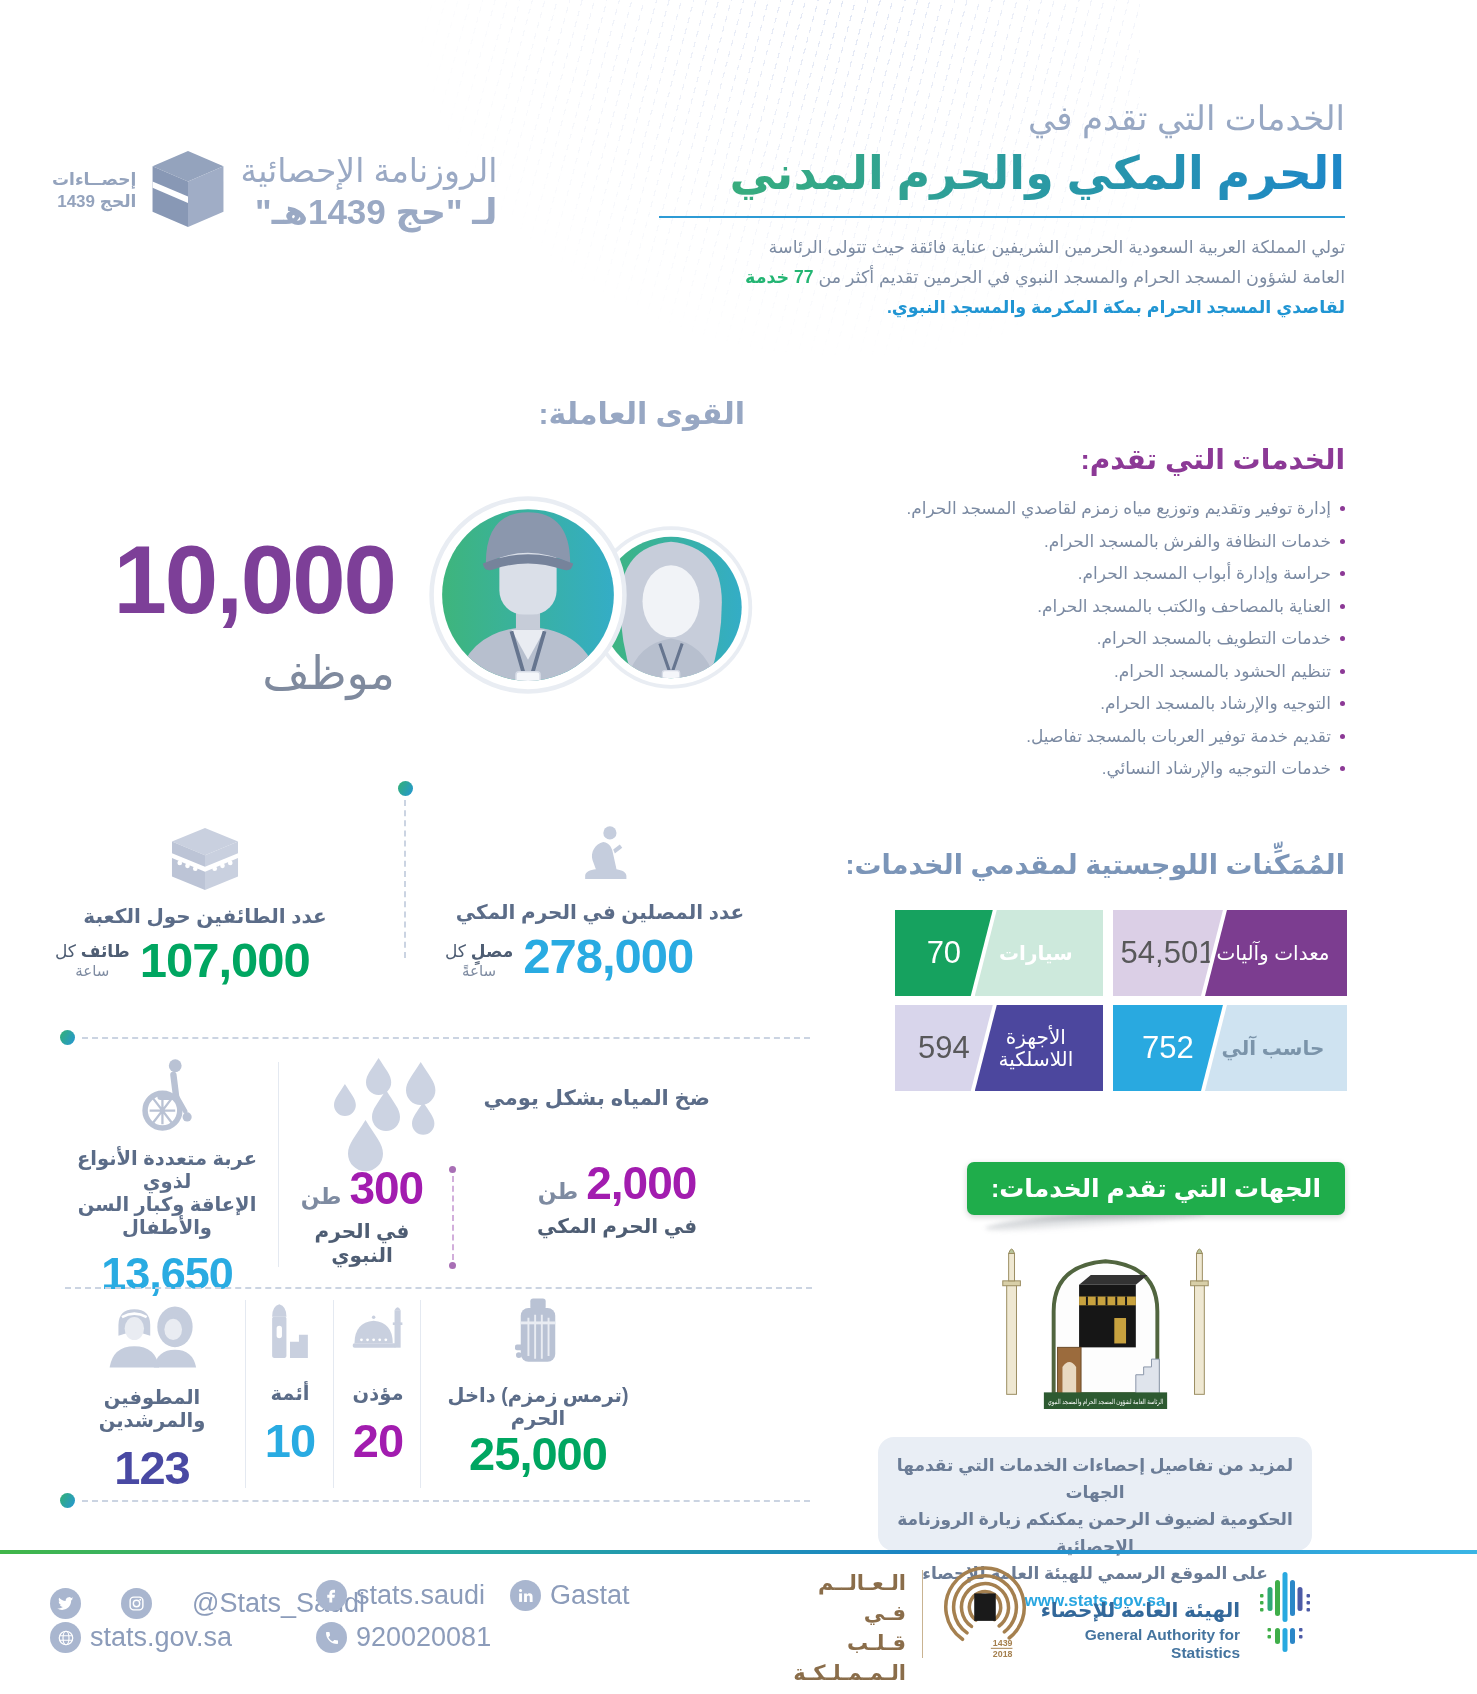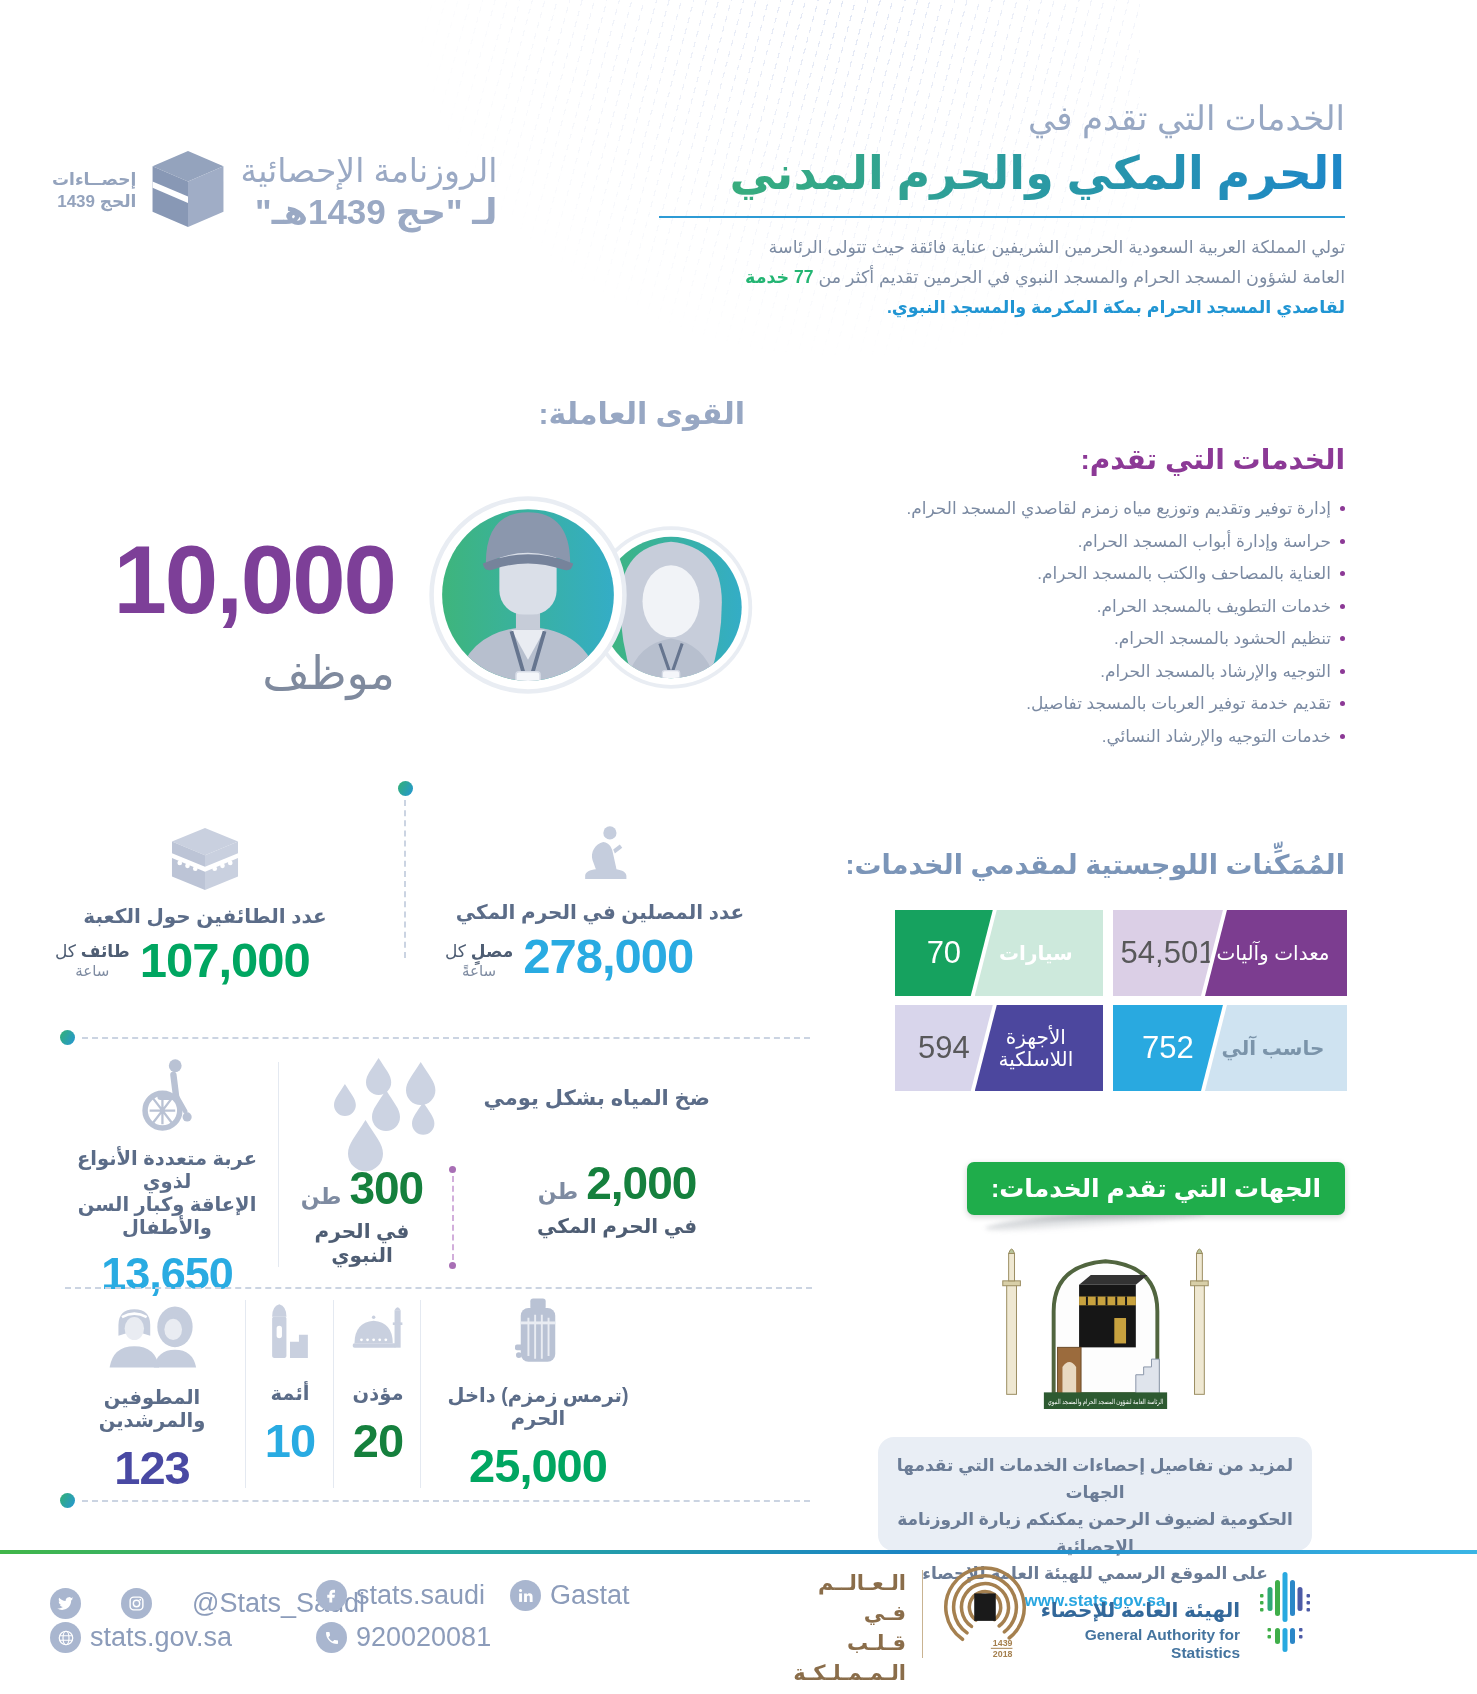--- a/index.html
+++ b/index.html
@@ -39,21 +39,21 @@
   .dash-v{border-left:2px dashed #cbd4e2;width:0;}
   .dash-vp{border-left:2px dashed #d2aedb;width:0;}
   .tdot{width:15px;height:15px;border-radius:50%;background:linear-gradient(120deg,#33b173,#2596d6);}
   .pdot{width:7px;height:7px;border-radius:50%;background:#a86fb5;}
   .stat-label{font-size:20px;font-weight:bold;color:#5b6c88;text-align:center;direction:rtl;}
   .stat-num{font-weight:bold;letter-spacing:-1px;line-height:1;}
   .unit-blk{text-align:center;direction:rtl;line-height:1.25;}
   .unit-blk .u1{font-size:17px;color:#4e5d73;}
   .unit-blk .u1 b{font-weight:bold;}
   .unit-blk .u2{font-size:15px;color:#7e8ba1;}
-  .c-green{color:#00a661;} .c-blue{color:#29abe2;} .c-purple{color:#15803d;} .c-indigo{color:#4949a3;}
+  .c-green{color:#00a661;} .c-blue{color:#29abe2;} .c-purple{color:#a21caf;} .c-indigo{color:#4949a3;}
   .vline{width:1px;background:#e4e9f1;}
   
   .svc-title{right:132px;top:443px;font-size:28px;font-weight:bold;color:#8c3996;direction:rtl;}
   .svc-list{right:132px;top:498px;width:530px;direction:rtl;}
   .svc{display:flex;align-items:center;gap:9px;margin-bottom:11.5px;}
   .svc .b{width:5px;height:5px;border-radius:50%;background:#8c3996;flex:0 0 auto;}
   .svc .t{font-size:17px;color:#7b8aa2;font-weight:500;}
   
   .log-title{right:132px;top:849px;font-size:27px;font-weight:bold;color:#7b95b8;direction:rtl;}
   .log-table{left:895px;top:910px;width:452px;}
@@ -377,31 +377,35 @@
           <rect x="0" y="50" width="8" height="6" rx="2"></rect>
           <circle cx="4" cy="61" r="3"></circle>
         </g>
         <g stroke="#e9ecf2" stroke-width="2">
             <path d="M14 22v40M21 19v46M28 19v46M35 22v40"></path>
           </g>
         <rect x="6" y="26" width="36" height="3" fill="#e9ecf2"></rect>
       </svg>
     </span>
     <div class="stat-label" style="font-size:19.5px;margin-top:12px;">(ترمس زمزم) داخل الحرم</div>
-    <div class="stat-num c-green" style="font-size:47px;margin-top:12px;">25,000</div>
+    <div class="stat-num c-green" style="font-size:47px;">25,000</div>
   </div>
 
   <div class="abs tdot" style="left:60px;top:1493px;"></div>
   <div class="abs dash-h" style="left:82px;top:1500px;width:728px;"></div>
 
   <div class="abs svc-title">الخدمات التي تقدم:</div>
   <div class="abs svc-list">
     <div class="svc">
         <span class="b"></span>
         <span class="t">إدارة توفير وتقديم وتوزيع مياه زمزم لقاصدي المسجد الحرام.</span>
+      </div>
+    <div class="svc">
+        <span class="b"></span>
+        <span class="t">خدمات النظافة والفرش بالمسجد الحرام.</span>
       </div>
     <div class="svc">
         <span class="b"></span>
         <span class="t">حراسة وإدارة أبواب المسجد الحرام.</span>
       </div>
     <div class="svc">
         <span class="b"></span>
         <span class="t">العناية بالمصاحف والكتب بالمسجد الحرام.</span>
       </div>
     <div class="svc">

